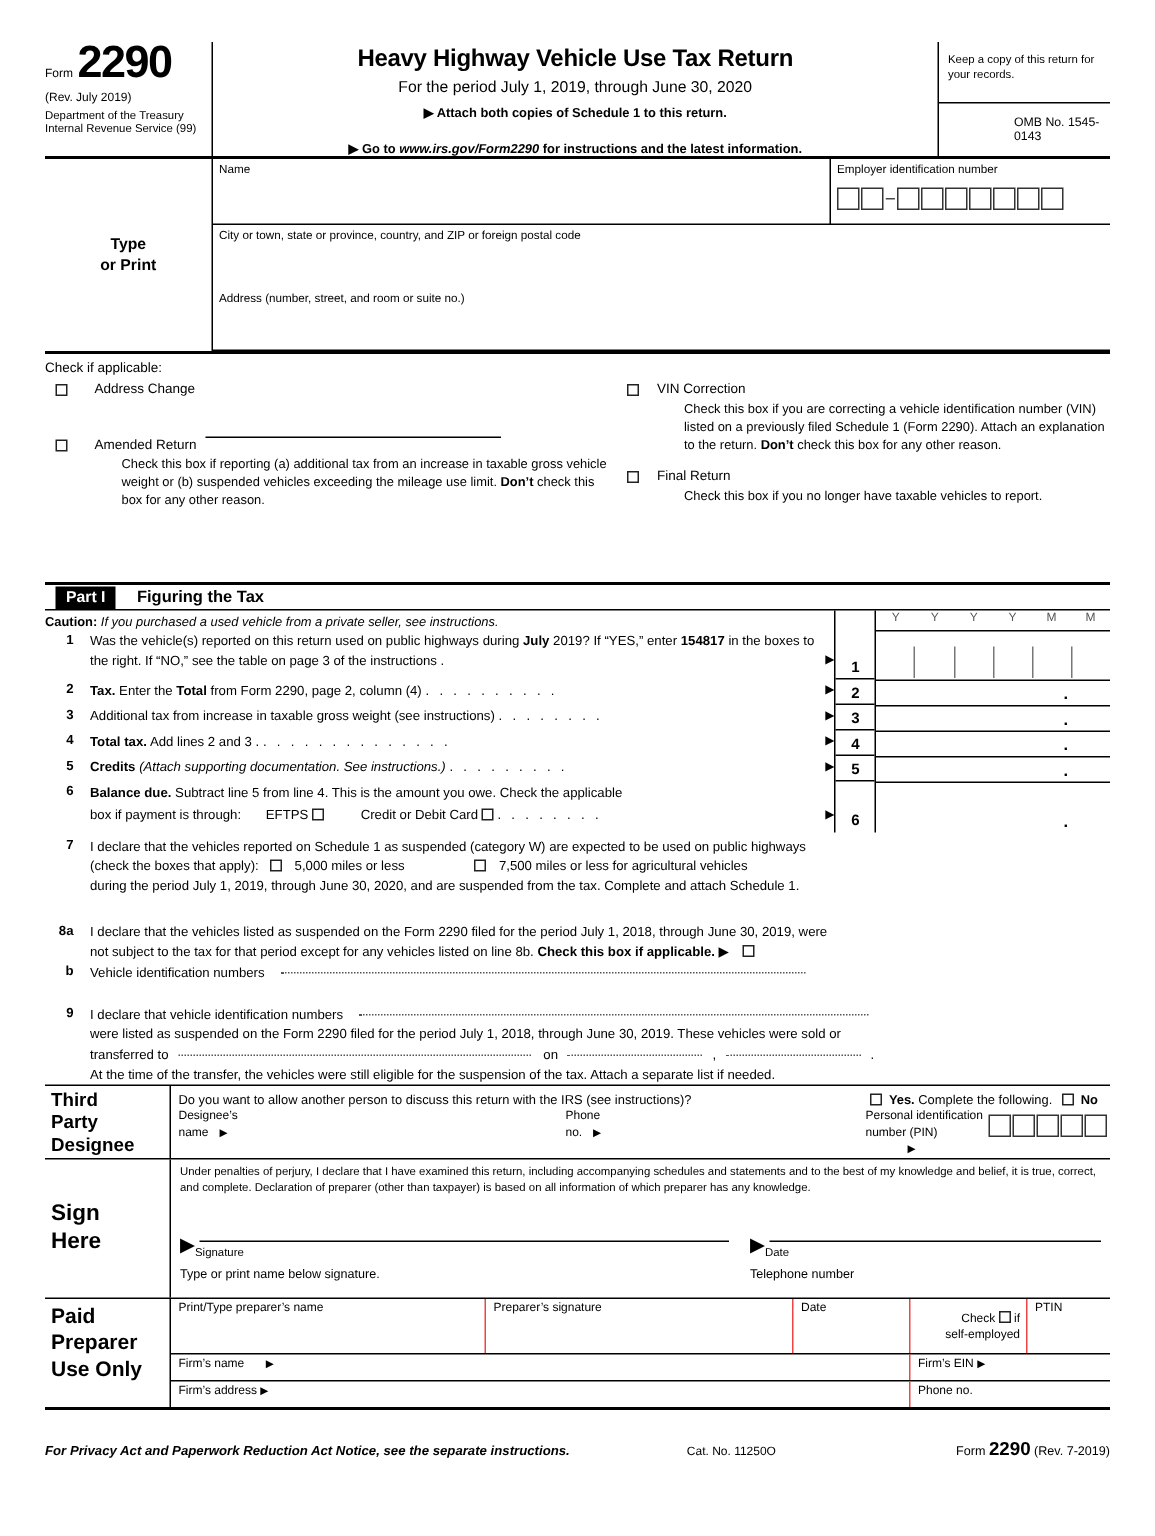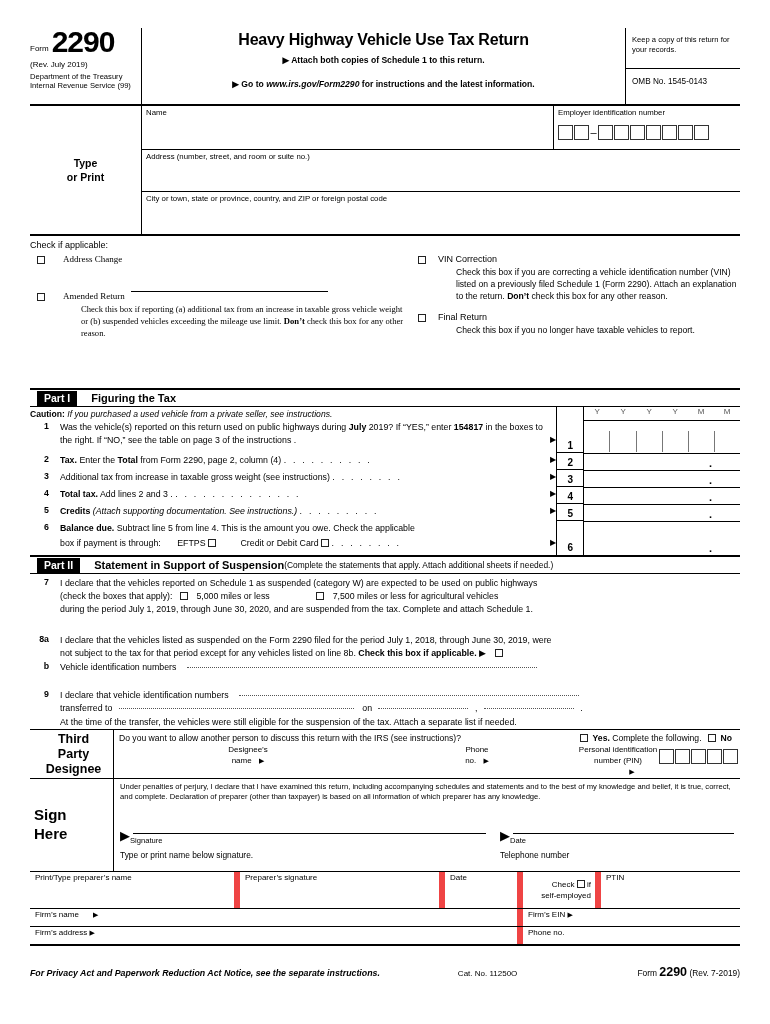--- a/index.html
+++ b/index.html
@@ -85,21 +85,21 @@
     display: flex;
     flex-direction: column;
   }
   .keep {
     padding: 7px 5px 6px 6px;
     font-size: 7.6px;
     line-height: 1.35;
     border-bottom: 1px solid #000;
     flex: 1;
   }
-  .omb { padding: 8px 5px 0 6px; font-size: 8.2px; flex: 1; }
+  .omb { padding: 8px 5px 0 6px; font-size: 8.2px; flex: 1; margin-left: 44px; }
 
   
   .typeblock {
     display: flex;
     border-bottom: 2px solid #000;
   }
   .typelabel {
     width: 112px;
     border-right: 1.5px solid #000;
     box-sizing: border-box;
@@ -121,21 +121,21 @@
   .namecell { flex: 1; height: 44px; border-bottom: 1px solid #000; border-right: 1.5px solid #000; }
   .eincell  { width: 186px; height: 44px; border-bottom: 1px solid #000; }
   .eincell .eboxrow { margin-top: 8px; }
   .addrcell { width: 100%; height: 42px; border-bottom: 1px solid #000; }
   .citycell { width: 100%; height: 42px; }
 
   
   .chkzone { padding: 4px 0 0 0; position: relative; height: 148px; }
   .chk-title { font-size: 9px; margin-bottom: 4px; }
   .chk-cols { display: flex; }
-  .chk-left { width: 375px; font-family: Liberation Serif, serif; }
+  .chk-left { width: 375px; }
   .chk-right { width: 335px; }
   .chkrow { display: flex; align-items: flex-start; margin-bottom: 3px; }
   .chkrow .box { margin: 2px 18px 0 7px; flex: none; }
   .chk-label { font-size: 9px; }
   .chk-body { font-size: 8.6px; line-height: 1.38; margin-left: 51px; }
   .chk-right .chk-body { }
   .chk-right .chkrow .box { margin: 2px 12px 0 13px; }
   .amend-line {
     display: inline-block;
     border-bottom: 1px solid #000;
@@ -201,21 +201,21 @@
   .p2 { font-size: 8.8px; }
   .p2 .lrow { margin-top: 3px; }
   .p2 .ltext { line-height: 1.5; }
   .dotline {
     display: inline-block;
     border-bottom: 1.4px dotted #555;
     vertical-align: 2px;
   }
 
   
-  .tp { display: flex; border-top: 1.5px solid #000; border-bottom: 1.5px solid #000; height: 48px; text-align: center; }
+  .tp { display: flex; border-top: 1.5px solid #000; border-bottom: 1.5px solid #000; height: 48px; }
   .tp-label {
     width: 84px; border-right: 1.5px solid #000; box-sizing: border-box;
     font-size: 12.5px; font-weight: bold; line-height: 1.22; padding: 2px 0 0 4px;
   }
   .tp-body { flex: 1; display: flex; flex-direction: column; }
   .tp-q { display: flex; align-items: center; font-size: 8.6px; padding: 2px 4px 0 5px; height: 17px; }
   .tp-q .spacer { flex: 1; }
   .tp-fields { display: flex; flex: 1; font-size: 8px; padding-left: 5px; }
   .tp-f1 { width: 258px; }
   .tp-f2 { width: 200px; }
@@ -244,21 +244,21 @@
   .pp { display: flex; border-bottom: 2px solid #000; }
   .pp-label {
     width: 84px; border-right: 1.5px solid #000; box-sizing: border-box;
     font-size: 14px; font-weight: bold; line-height: 1.25; padding: 3px 0 0 4px;
   }
   .pp-body { flex: 1; }
   .pp-r1 { display: flex; height: 36px; border-bottom: 1px solid #000; }
   .pp-r2 { display: flex; height: 17px; border-bottom: 1px solid #000; }
   .pp-r3 { display: flex; height: 17px; }
   .pp-c { padding: 1px 4px 0 5px; font-size: 8px; box-sizing: border-box; }
-  .bR { border-right: 6px solid #ef4444; }
+  .bR { border-right: 1px solid #ef4444; }
   .chkself { font-size: 8px; line-height: 1.4; text-align: right; }
 
   
   .footer { display: flex; align-items: baseline; padding-top: 3px; }
   .foot-left { font-size: 8.8px; font-weight: bold; font-style: italic; }
   .foot-cat { font-size: 8px; margin-left: 78px; margin-top: 20px; }
   .foot-right { margin-left: auto; font-size: 8.4px; }
   .foot-right .num { font-size: 12.5px; font-weight: bold; }
 </style>
 </head>
@@ -275,20 +275,21 @@
       </div>
       <div class="rev">(Rev. July 2019)</div>
       <div class="dept">
         <div>Department of the Treasury</div>
         <div>Internal Revenue Service (99)</div>
       </div>
     </div>
 
     <div class="hdr-mid">
       <div class="title1">Heavy Highway Vehicle Use Tax Return</div>
+      <div class="title2">For the period July 1, 2019, through June 30, 2020</div>
       <div class="title3">▶ Attach both copies of Schedule 1 to this return.</div>
       <div class="title4">
         <span>▶ Go to </span><span class="i">www.irs.gov/Form2290</span><span> for instructions and the latest information.</span>
       </div>
     </div>
 
     <div class="hdr-right">
       <div class="keep">Keep a copy of this return for your records.</div>
       <div class="omb">OMB No. 1545-0143</div>
     </div>
@@ -316,27 +317,27 @@
             <div class="ebox"></div>
             <div class="ebox"></div>
             <div class="ebox"></div>
             <div class="ebox"></div>
             <div class="ebox"></div>
             <div class="ebox"></div>
           </div>
         </div>
       </div>
       <div class="trow">
+        <div class="tcell citycell">
+          <span>City or town, state or province, country, and ZIP or foreign postal code</span>
+        </div>
+      </div>
+      <div class="trow">
         <div class="tcell addrcell">
           <span>Address (number, street, and room or suite no.)</span>
-        </div>
-      </div>
-      <div class="trow">
-        <div class="tcell citycell">
-          <span>City or town, state or province, country, and ZIP or foreign postal code</span>
         </div>
       </div>
     </div>
   </div>
 
   <div class="chkzone">
     <div class="chk-title">Check if applicable:</div>
     <div class="chk-cols">
       <div class="chk-left">
         <div class="chkrow">
@@ -485,25 +486,20 @@
         <div class="amtcell sepline" style="height:17px">
               <span class="dot">.</span>
             </div>
         <div class="amtcell" style="height:33px">
               <span class="dot">.</span>
             </div>
       </div>
     </div>
   </div>
 
-  <div class="partbar">
-    <span class="parttag">Part II</span>
-    <span class="parttitle">Statement in Support of Suspension</span>
-    <span class="partsub"> (Complete the statements that apply. Attach additional sheets if needed.)</span>
-  </div>
 
   <div class="p2">
     <div class="lrow">
       <div class="lnum">7</div>
       <div class="ltext">
         <div>I declare that the vehicles reported on Schedule 1 as suspended (category W) are expected to be used on public highways</div>
         <div>
           <span>(check the boxes that apply):</span>
           <span class="box" style="margin-left:5px"></span>
           <span style="margin-left:6px">5,000 miles or less</span>
@@ -538,20 +534,21 @@
 
     <div style="height:12px"></div>
 
     <div class="lrow">
       <div class="lnum">9</div>
       <div class="ltext">
         <div>
           <span>I declare that vehicle identification numbers</span>
           <span class="dotline" style="width:340px;margin-left:8px"></span>
         </div>
+        <div>were listed as suspended on the Form 2290 filed for the period July 1, 2018, through June 30, 2019. These vehicles were sold or</div>
         <div>
           <span>transferred to</span>
           <span class="dotline" style="width:235px;margin-left:4px"></span>
           <span style="margin-left:6px">on</span>
           <span class="dotline" style="width:90px;margin-left:4px"></span>
           <span style="margin-left:4px">,</span>
           <span class="dotline" style="width:90px;margin-left:4px"></span>
           <span style="margin-left:4px">.</span>
         </div>
         <div>At the time of the transfer, the vehicles were still eligible for the suspension of the tax. Attach a separate list if needed.</div>
@@ -624,20 +621,25 @@
         </div>
       </div>
       <div class="sigfoot">
         <div class="c1">Type or print name below signature.</div>
         <div>Telephone number</div>
       </div>
     </div>
   </div>
 
   <div class="pp">
+    <div class="pp-label">
+      <div>Paid</div>
+      <div>Preparer</div>
+      <div>Use Only</div>
+    </div>
     <div class="pp-body">
       <div class="pp-r1">
         <div class="pp-c bR" style="width:210px"><span>Print/Type preparer’s name</span></div>
         <div class="pp-c bR" style="width:205px"><span>Preparer’s signature</span></div>
         <div class="pp-c bR" style="width:78px"><span>Date</span></div>
         <div class="pp-c bR chkself" style="width:78px;padding-top:7px">
           <div><span>Check</span> <span class="box"></span> <span>if</span></div>
           <div>self-employed</div>
         </div>
         <div class="pp-c" style="flex:1"><span>PTIN</span></div>

